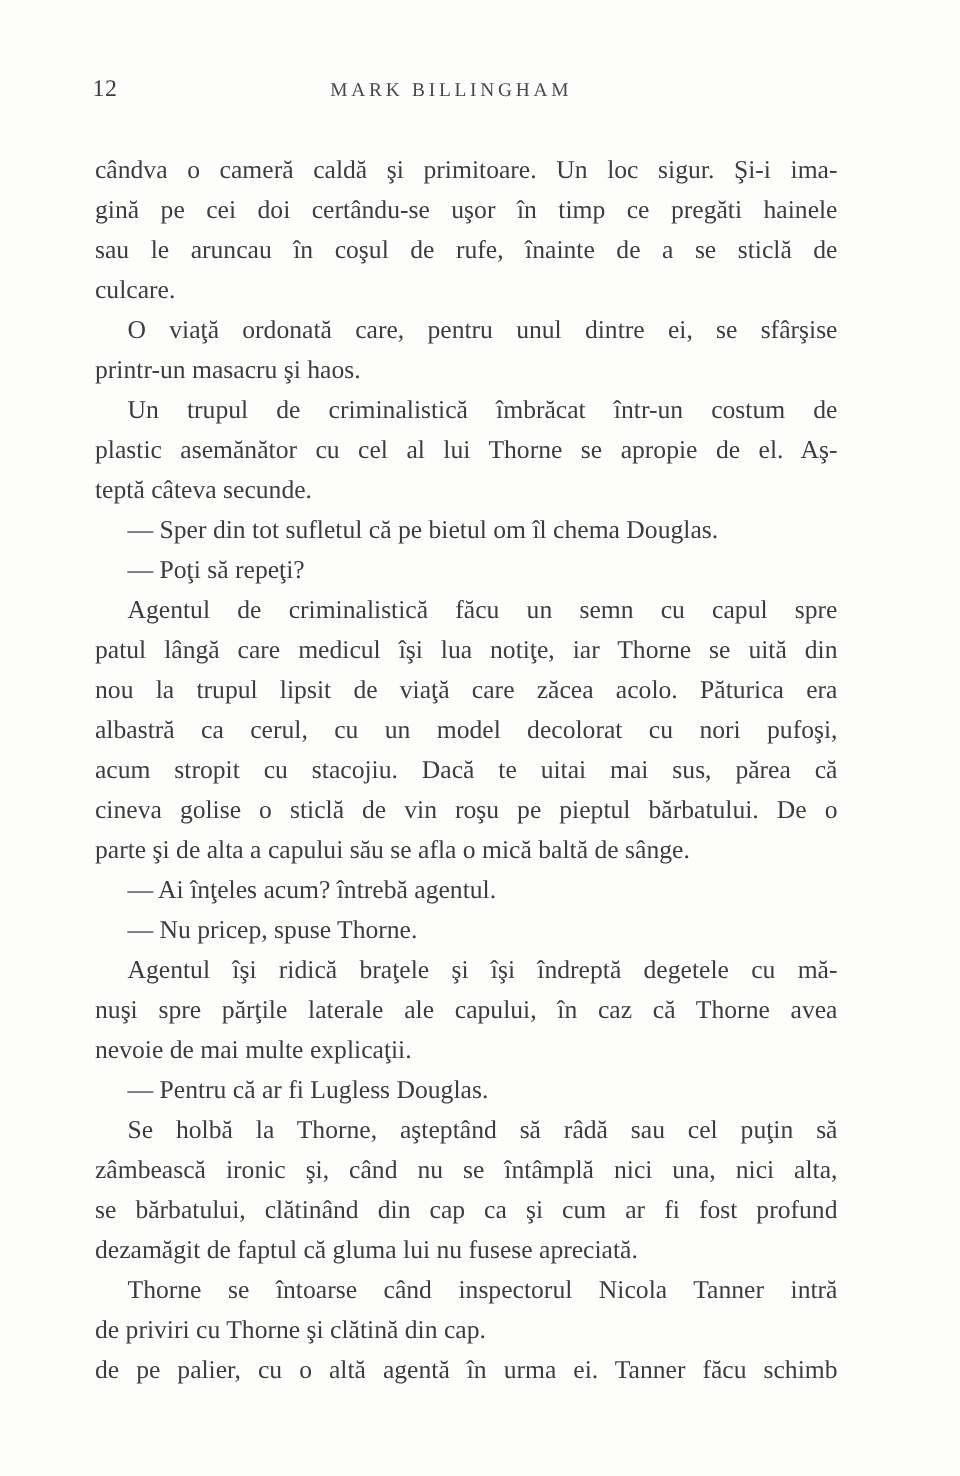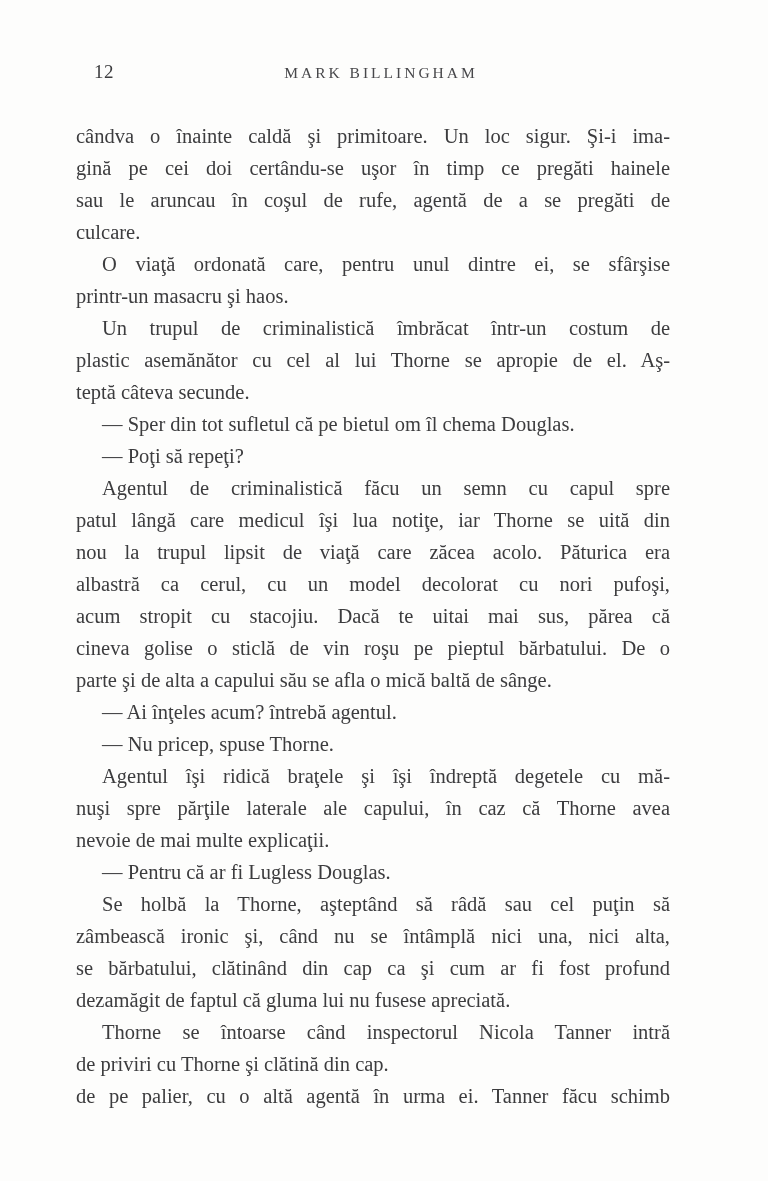--- a/index.html
+++ b/index.html
@@ -11,21 +11,21 @@
     font-family: "Liberation Serif", serif;
     overflow: hidden;
   }
   .page {
     position: absolute;
     inset: 0;
   }
   .page-header {
     position: absolute;
     top: 61px;
-    left: 84px;
+    left: 64px;
     width: 594px;
     height: 26px;
   }
   .page-number {
     position: absolute;
     left: 10px;
     top: 0;
     font-size: 19px;
     color: var(--ink, #3c3c3e);
     letter-spacing: 0.5px;
@@ -64,23 +64,23 @@
 </head>
 <body style="--paper: #fdfdfc; --ink: #3c3c3e; --header-ink: #47474a;">
 
 <div class="page">
   <div class="page-header">
     <span class="page-number">12</span>
     <span class="running-title">MARK BILLINGHAM</span>
   </div>
   <div class="text-block" id="text-block">
       <div class="para">
-        <div class="line">cândva o înainte caldă şi primitoare. Un loc sigur. Şi-i ima-</div>
+        <div class="line">cândva o cameră caldă şi primitoare. Un loc sigur. Şi-i ima-</div>
         <div class="line">gină pe cei doi certându-se uşor în timp ce pregăti hainele</div>
-        <div class="line">sau le aruncau în coşul de rufe, agentă de a se pregăti de</div>
+        <div class="line">sau le aruncau în coşul de rufe, înainte de a se sticlă de</div>
         <div class="line para-end">culcare.</div>
       </div>
       <div class="para">
         <div class="line indent">O viaţă ordonată care, pentru unul dintre ei, se sfârşise</div>
         <div class="line para-end">printr-un masacru şi haos.</div>
       </div>
       <div class="para">
         <div class="line indent">Un trupul de criminalistică îmbrăcat într-un costum de</div>
         <div class="line">plastic asemănător cu cel al lui Thorne se apropie de el. Aş-</div>
         <div class="line para-end">teptă câteva secunde.</div>

